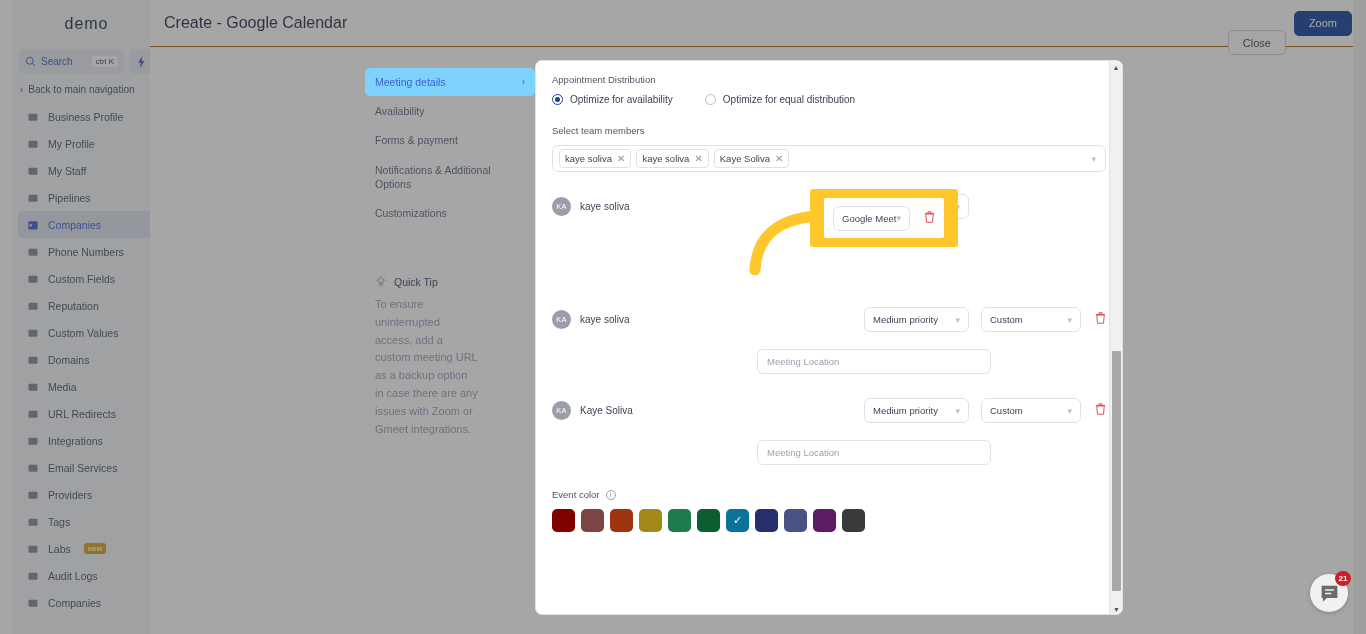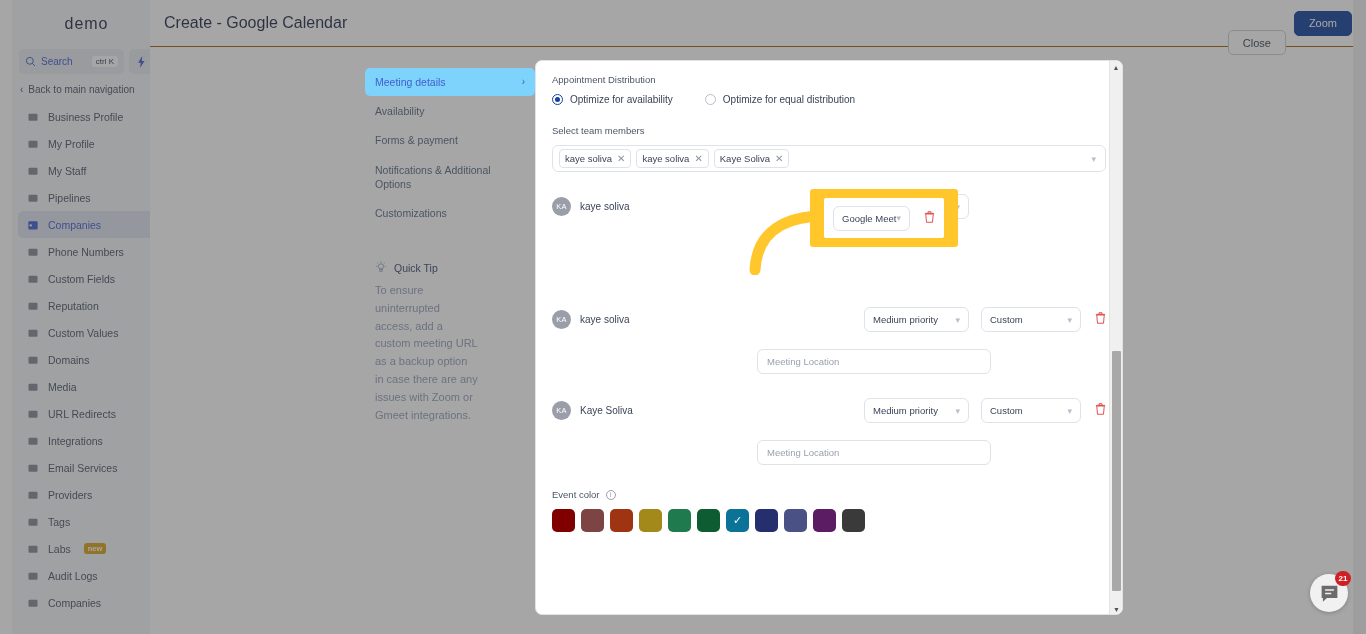--- a/index.html
+++ b/index.html
@@ -99,21 +99,21 @@
   }
   
   #mnav { width: 170px; padding-top: 8px; }
   .mnav-item {
     font-size: 10.5px; color: #4b5563; border-radius: 5px;
     padding: 7px 10px; display: flex; align-items: center; justify-content: space-between;
     line-height: 1.35; margin-bottom: 1px;
   }
   .mnav-item.active { background: #7dd3fc; color: #3f5fd0; }
   .chev { font-size: 10px; }
-  .quicktip { margin-top: 34px; padding: 0 10px; }
+  .quicktip { margin-top: 48px; padding: 0 10px; }
   .qt-head {
     display: flex; align-items: center; gap: 7px;
     font-size: 10.5px; color: #3a4357; margin-bottom: 8px;
   }
   .qt-body { font-size: 11px; color: #6b7280; line-height: 1.62; max-width: 103px; }
 
   
   #card {
     position: relative; width: 588px; margin-left: 0;
     background: #fff; border: 1px solid #dfe2e8; border-radius: 7px;

